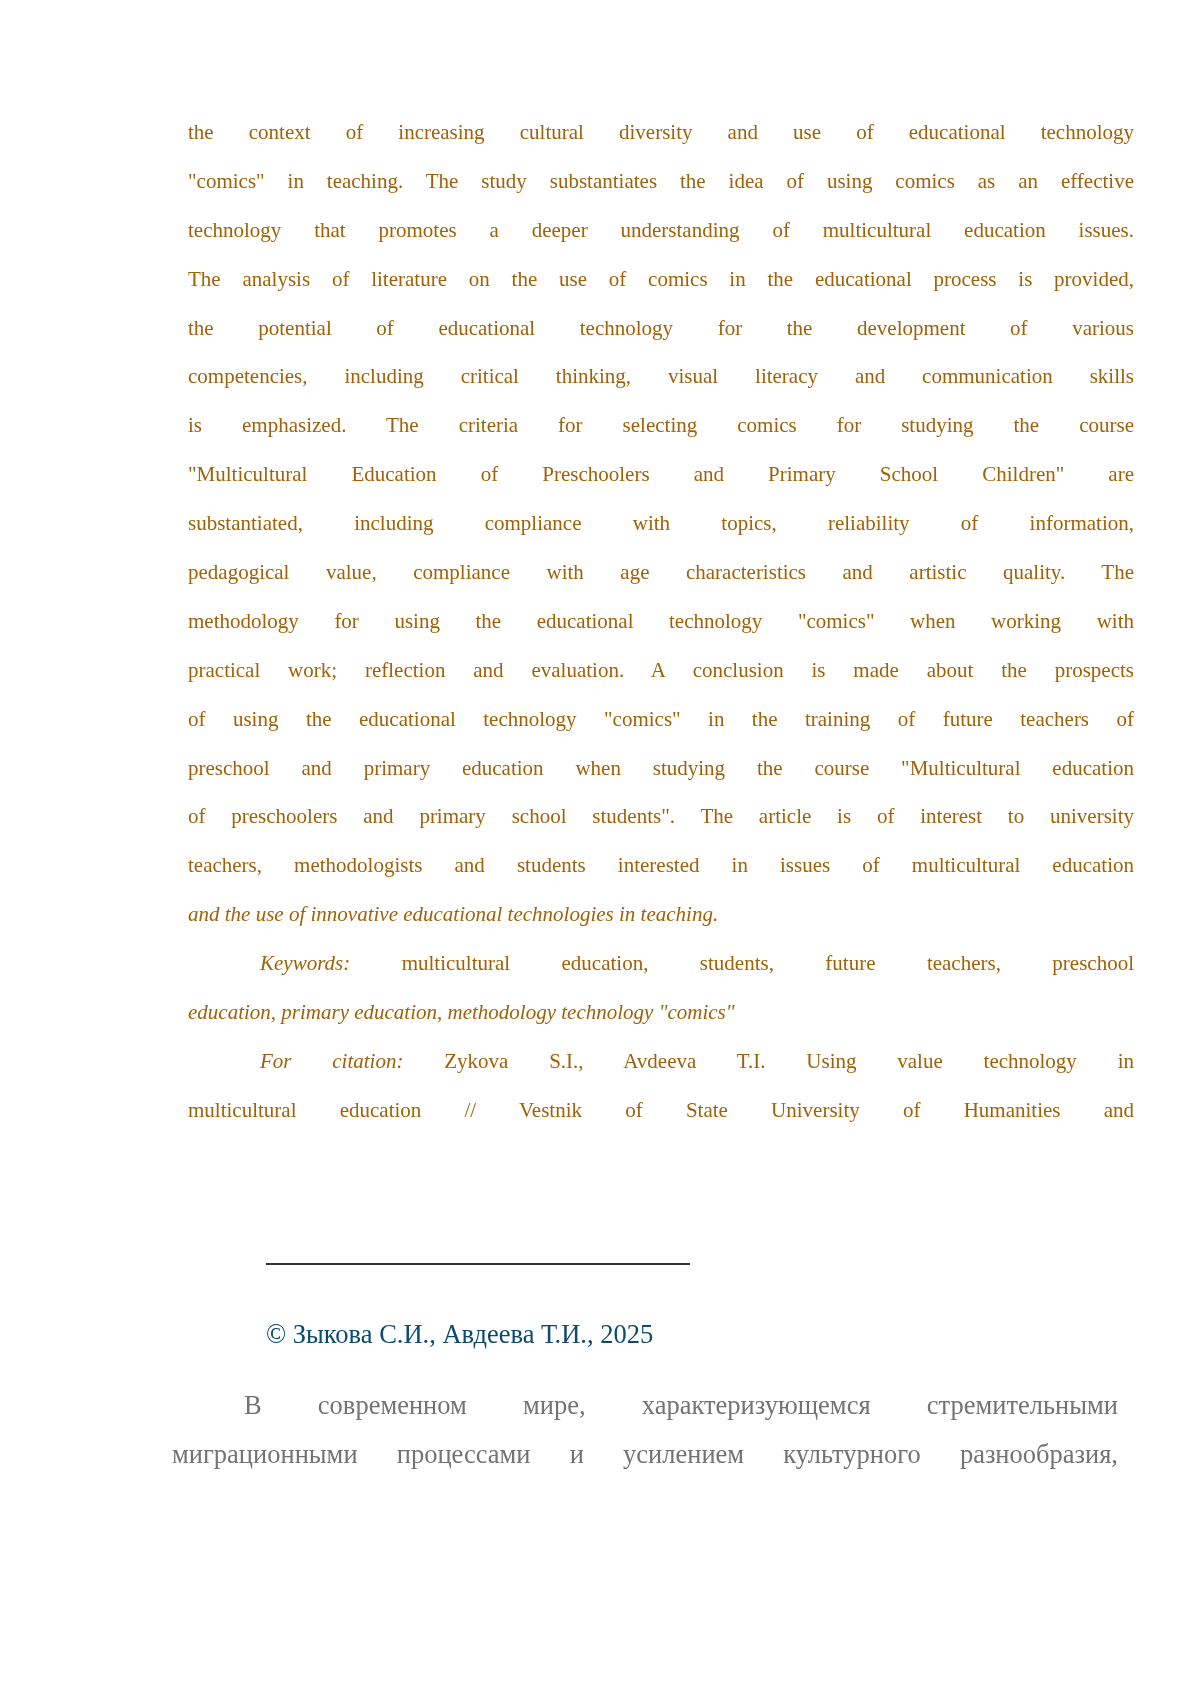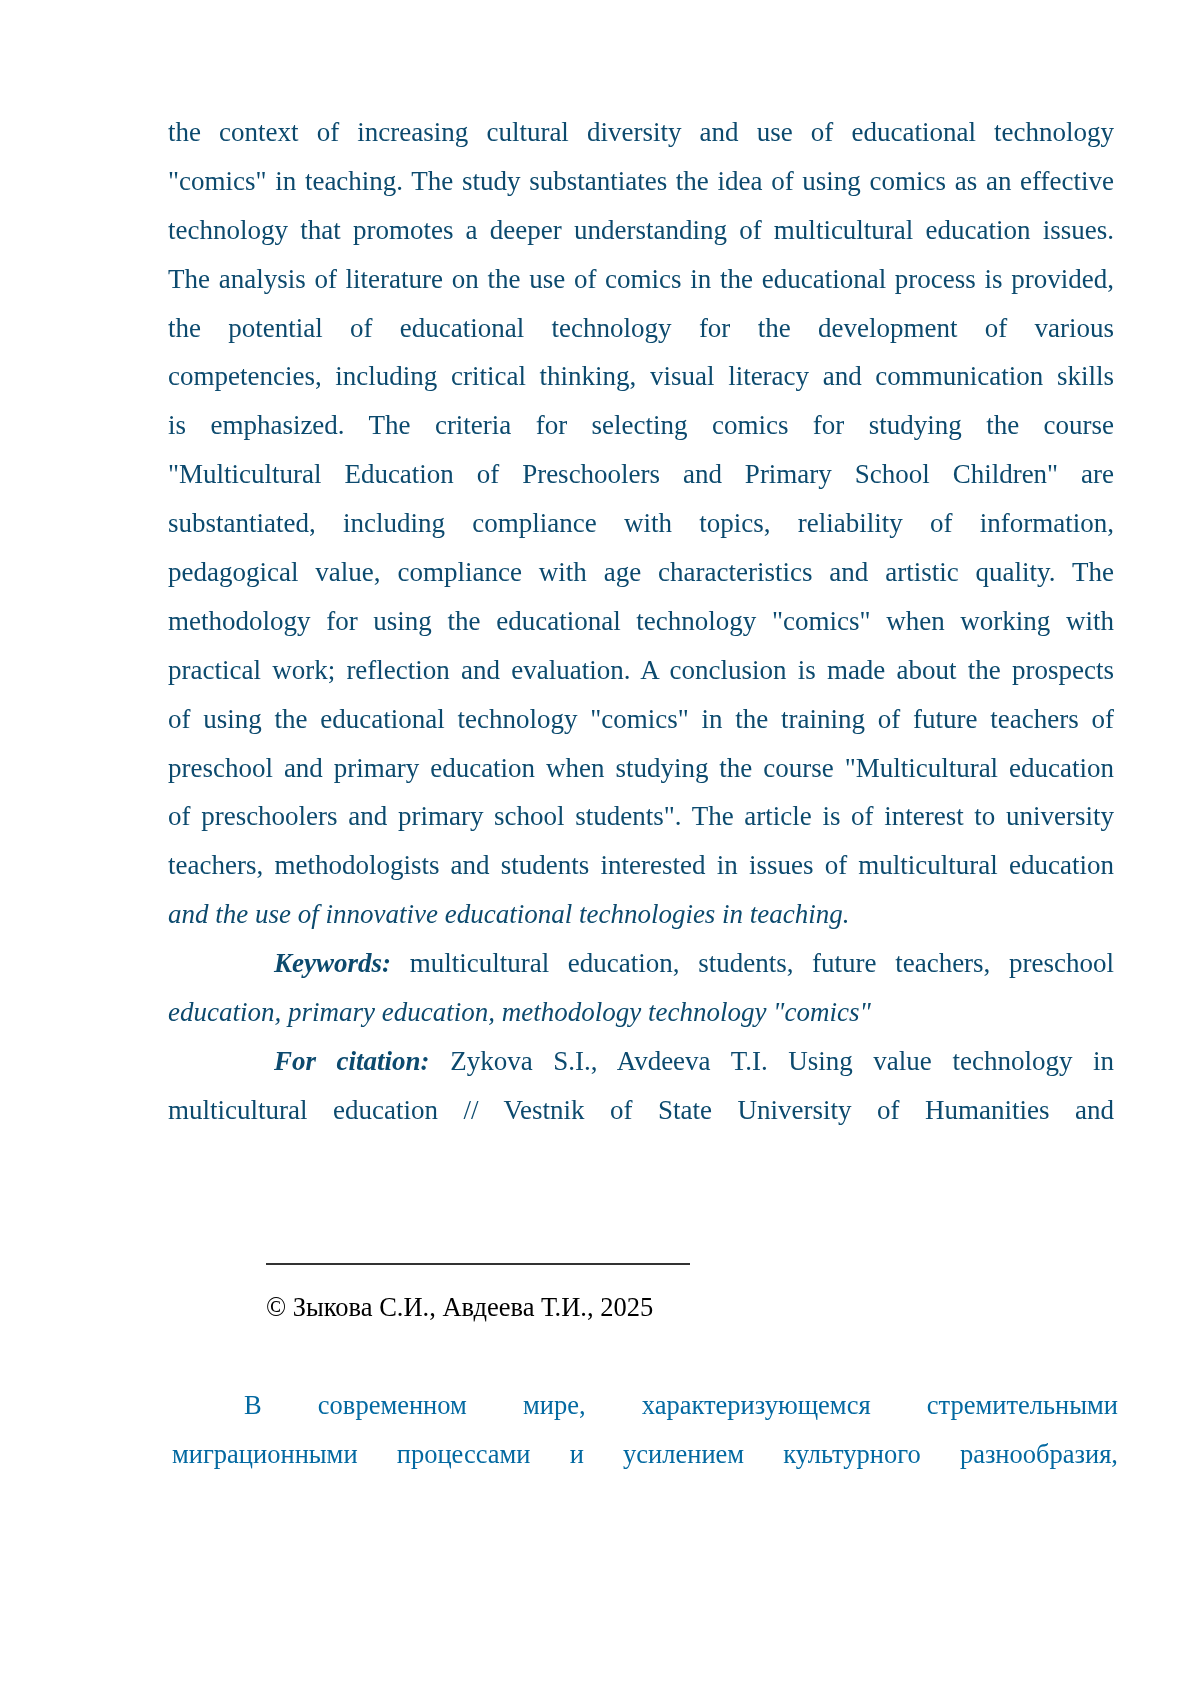--- a/index.html
+++ b/index.html
@@ -1,36 +1,36 @@
 <!DOCTYPE html>
 <html><head>
 <meta charset="utf-8">
 <style>
   html, body { margin: 0; padding: 0; background: #ffffff; }
   body { width: 1200px; height: 1697px; position: relative; overflow: hidden; }
   .page {
-    position: absolute; left: 168px; top: 108px; width: 946px;
-    font-family: "Liberation Serif", serif; font-size: 27px; color: #0c4a6e;
+    position: absolute; left: 188px; top: 108px; width: 946px;
+    font-family: "Liberation Serif", serif; font-size: 21px; color: #a16207;
     line-height: 48.9px;
   }
   .line { display: block; height: 48.9px; white-space: nowrap; text-align: justify; text-align-last: justify; }
   .line.last { text-align-last: left; font-style: italic; }
   .indent { padding-left: 72px; }
-  .kw { font-weight: bold; font-style: italic; margin-left: 34px; }
+  .kw { font-weight: normal; font-style: italic; }
   .rule {
     position: absolute; left: 266px; top: 1263px; width: 424px; height: 0;
     border-top: 2px solid #333;
   }
   .copyright {
-    position: absolute; left: 266px; top: 1283px;
-    font-family: "Liberation Serif", serif; font-size: 26.5px; color: #000000; line-height: 48px; white-space: nowrap;
+    position: absolute; left: 266px; top: 1310px;
+    font-family: "Liberation Serif", serif; font-size: 26.5px; color: #0c4a6e; line-height: 48px; white-space: nowrap;
   }
   .body-ru {
     position: absolute; left: 172px; top: 1381px; width: 946px;
-    font-family: "Liberation Serif", serif; font-size: 26.5px; color: #0369a1; line-height: 48.9px;
+    font-family: "Liberation Serif", serif; font-size: 26.5px; color: #737373; line-height: 48.9px;
   }
 </style>
 </head>
 <body>
 
 <div class="page">
   <span class="line">the context of increasing cultural diversity and use of educational technology</span>
   <span class="line">"comics" in teaching. The study substantiates the idea of using comics as an effective</span>
   <span class="line">technology that promotes a deeper understanding of multicultural education issues.</span>
   <span class="line">The analysis of literature on the use of comics in the educational process is provided,</span>

